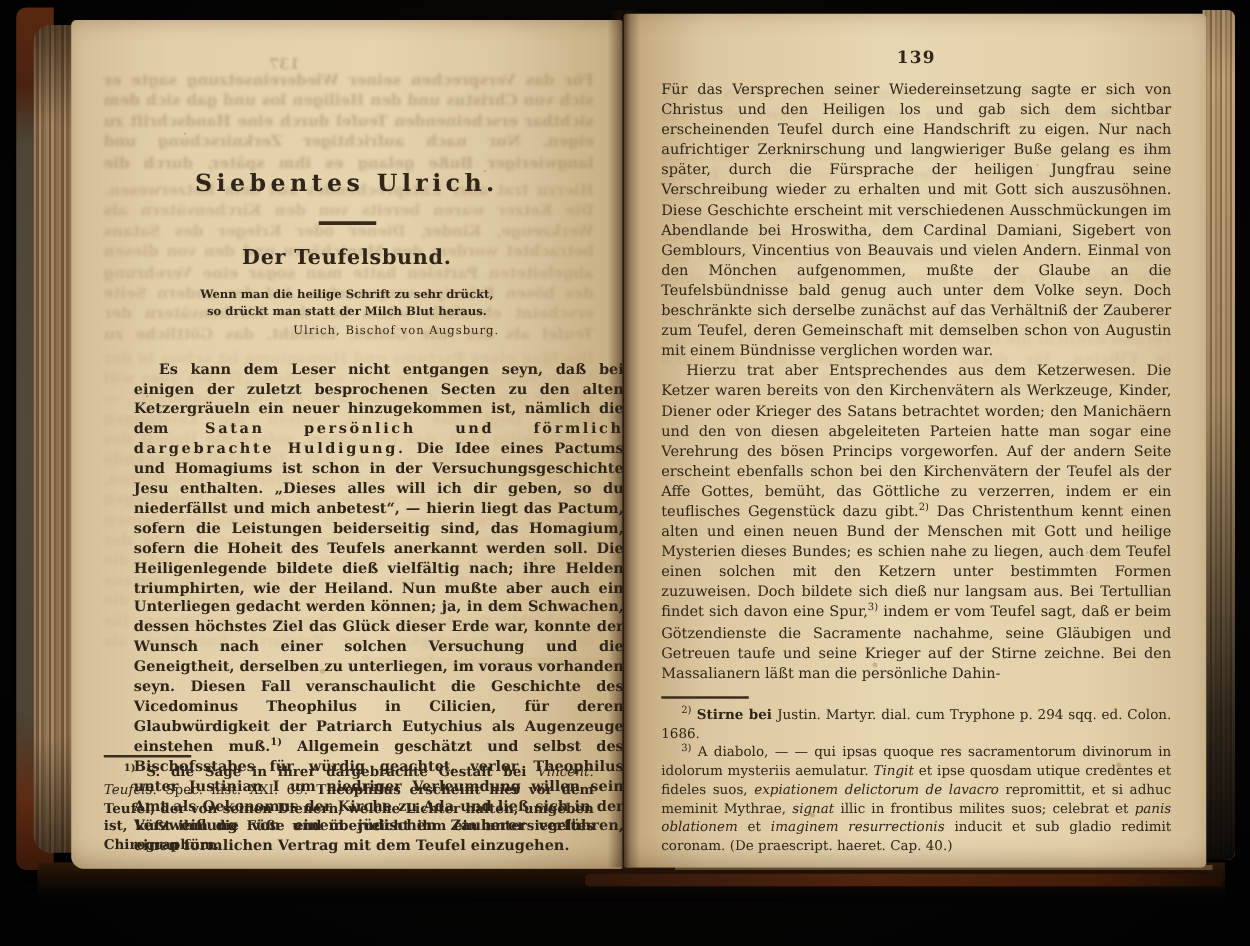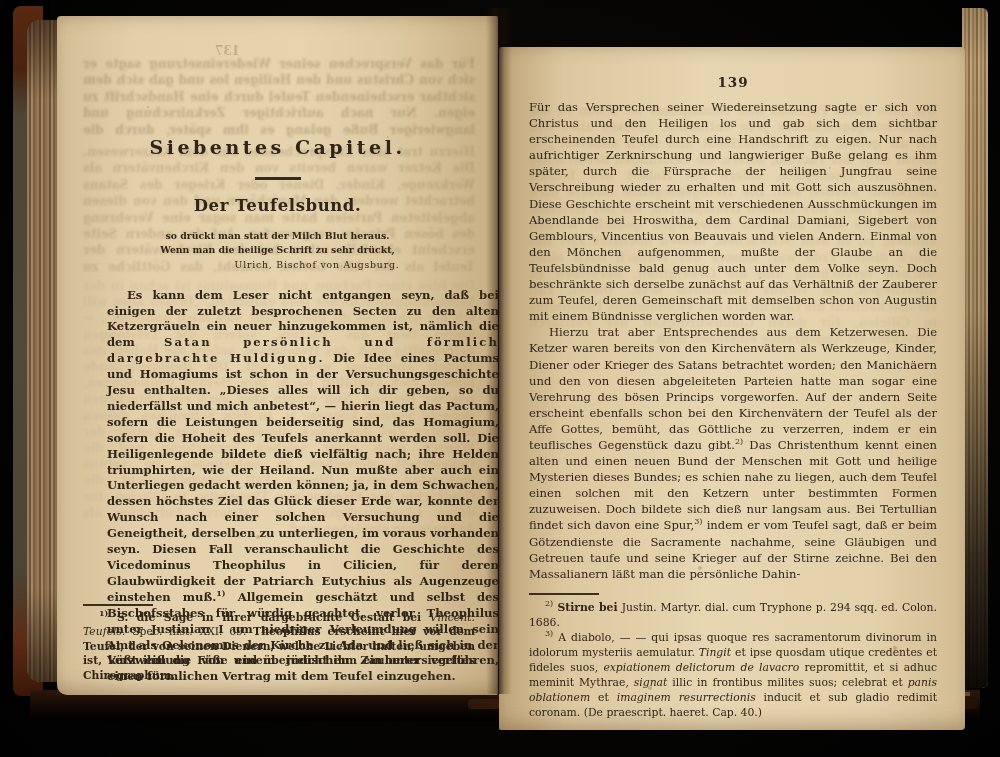--- a/index.html
+++ b/index.html
@@ -43,21 +43,20 @@
   .page{position:absolute;color:#2f2518;overflow:hidden;}
   .page-left{
     left:57px;top:16px;width:441px;height:679px;border-radius:4px 2px 2px 10px;
     background:linear-gradient(90deg,#d3bd95 0%,#e3d0aa 18%,#e6d4af 55%,#dcc8a0 78%,#c6ad83 100%);
     box-shadow:inset 0 10px 16px -10px rgba(92,62,30,.35), inset 0 -14px 20px -10px rgba(92,62,30,.4);
   }
   .page-right{
     left:499px;top:11px;width:466px;height:683px;border-radius:2px 4px 4px 2px;
     background:linear-gradient(90deg,#bfa379 0%,#dcc8a0 14%,#e7d6b2 45%,#e3d1ab 80%,#d2bc93 100%);
     box-shadow:inset 0 10px 16px -10px rgba(92,62,30,.3), inset 0 -14px 20px -10px rgba(92,62,30,.4);
-    margin-top:36px;
   }
   .speck{position:absolute;width:2px;height:2px;border-radius:50%;background:rgba(130,85,40,.4);
     box-shadow:60px 300px 0 0 rgba(140,90,45,.3),200px 520px 0 1px rgba(120,75,35,.25),
     330px 120px 0 0 rgba(150,100,50,.3),150px 640px 0 1px rgba(120,75,35,.3),
     370px 430px 0 0 rgba(140,90,45,.28),90px 90px 0 0 rgba(140,90,45,.3),
     260px 230px 0 0 rgba(150,100,50,.22),395px 600px 0 1px rgba(120,75,35,.3);}
   
   .ghost{
     position:absolute;z-index:1;transform:scaleX(-1);filter:blur(1.1px);color:#8e7951;
     overflow:hidden;text-align:justify;font-weight:700;pointer-events:none;
@@ -114,27 +113,27 @@
 
   <div class="page page-left">
     <div class="speck"></div>
 
     <div class="ghost ghost-pagenum">137</div>
     <div class="ghost ghost-top">Für das Versprechen seiner Wiedereinsetzung sagte er sich von Christus und den Heiligen los und gab sich dem sichtbar erscheinenden Teufel durch eine Handschrift zu eigen. Nur nach aufrichtiger Zerknirschung und langwieriger Buße gelang es ihm später, durch die Fürsprache der heiligen Jungfrau seine Verschreibung wieder zu erhalten und mit Gott sich auszusöhnen. Diese Geschichte erscheint mit verschiedenen Ausschmückungen im Abendlande bei Hroswitha, dem Cardinal Damiani, Sigebert von Gemblours, Vincentius von Beauvais und vielen Andern. Einmal von den Mönchen aufgenommen, mußte der Glaube an die Teufelsbündnisse bald genug auch unter dem Volke seyn. Doch beschränkte sich derselbe zunächst auf das Verhältniß der Zauberer zum Teufel, deren Gemeinschaft mit demselben schon von Augustin mit einem Bündnisse verglichen worden war.</div>
     <div class="ghost ghost-mid-left">Hierzu trat aber Entsprechendes aus dem Ketzerwesen. Die Ketzer waren bereits von den Kirchenvätern als Werkzeuge, Kinder, Diener oder Krieger des Satans betrachtet worden; den Manichäern und den von diesen abgeleiteten Parteien hatte man sogar eine Verehrung des bösen Princips vorgeworfen. Auf der andern Seite erscheint ebenfalls schon bei den Kirchenvätern der Teufel als der Affe Gottes, bemüht, das Göttliche zu verzerren, indem er ein teuflisches Gegenstück dazu gibt.</div>
     <div class="ghost ghost-body-left"> Die Idee eines Pactums und Homagiums ist schon in der Versuchungsgeschichte Jesu enthalten. „Dieses alles will ich dir geben, so du niederfällst und mich anbetest“, — hierin liegt das Pactum, sofern die Leistungen beiderseitig sind, das Homagium, sofern die Hoheit des Teufels anerkannt werden soll. Die Heiligenlegende bildete dieß vielfältig nach; ihre Helden triumphirten, wie der Heiland. Nun mußte aber auch ein Unterliegen gedacht werden können; ja, in dem Schwachen, dessen höchstes Ziel das Glück dieser Erde war, konnte der Wunsch nach einer solchen Versuchung und die Geneigtheit, derselben zu unterliegen, im voraus vorhanden seyn. Diesen Fall veranschaulicht die Geschichte des Vicedominus Theophilus in Cilicien, für deren Glaubwürdigkeit der Patriarch Eutychius als Augenzeuge einstehen muß.</div>
 
     <div class="content">
-      <div class="chapter-heading">Siebentes Capitel.</div>
+      <div class="chapter-heading">Siebentes Ulrich.</div>
       <div class="heading-rule"></div>
       <div class="section-title">Der Teufelsbund.</div>
 
       <div class="epigraph">
+        <div>Wenn man die heilige Schrift zu sehr drückt,</div>
         <div>so drückt man statt der Milch Blut heraus.</div>
-        <div>Wenn man die heilige Schrift zu sehr drückt,</div>
       </div>
       <div class="epigraph-attr">Ulrich, Bischof von Augsburg.</div>
 
       <p class="body-left indent">
         <span>Es kann dem Leser nicht entgangen seyn, daß bei einigen der zuletzt besprochenen Secten zu den alten Ketzergräueln ein neuer hinzugekommen ist, nämlich die dem </span><span class="sperr">Satan persönlich und förmlich dargebrachte Huldigung.</span><span> Die Idee eines Pactums und Homagiums ist schon in der Versuchungsgeschichte Jesu enthalten. „Dieses alles will ich dir geben, so du niederfällst und mich anbetest“, — hierin liegt das Pactum, sofern die Leistungen beiderseitig sind, das Homagium, sofern die Hoheit des Teufels anerkannt werden soll. Die Heiligenlegende bildete dieß vielfältig nach; ihre Helden triumphirten, wie der Heiland. Nun mußte aber auch ein Unterliegen gedacht werden können; ja, in dem Schwachen, dessen höchstes Ziel das Glück dieser Erde war, konnte der Wunsch nach einer solchen Versuchung und die Geneigtheit, derselben zu unterliegen, im voraus vorhanden seyn. Diesen Fall veranschaulicht die Geschichte des Vicedominus Theophilus in Cilicien, für deren Glaubwürdigkeit der Patriarch Eutychius als Augenzeuge einstehen muß.</span><sup class="fnmark">1)</sup><span> Allgemein geschätzt und selbst des Bischofsstabes für würdig geachtet, verlor Theophilus unter Justinian I um niedriger Verleumdung willen sein Amt als Oekonomus der Kirche zu Ada und ließ sich in der Verzweiflung von einem jüdischen Zauberer verführen, einen förmlichen Vertrag mit dem Teufel einzugehen.</span>
       </p>
 
       <div class="fn-block fn-block-left">
         <div class="fn-rule"></div>
         <p class="footnote">

